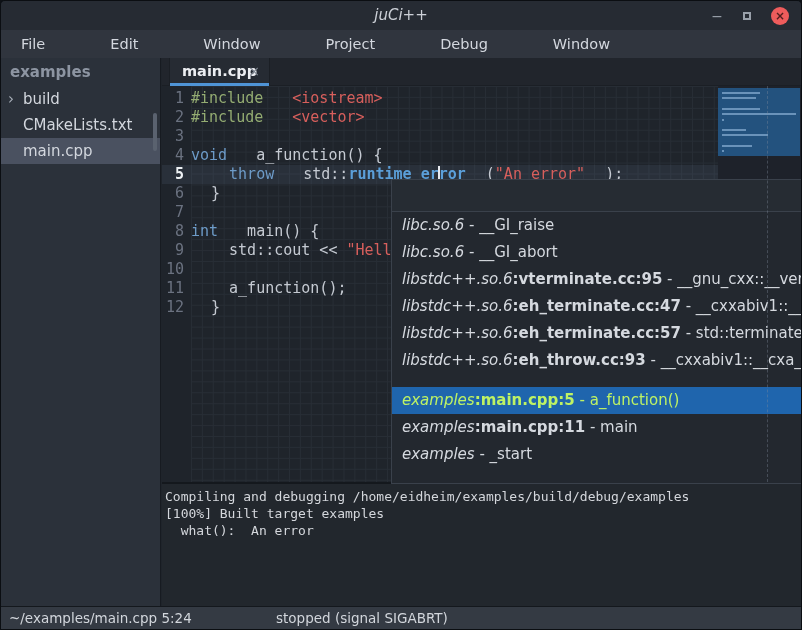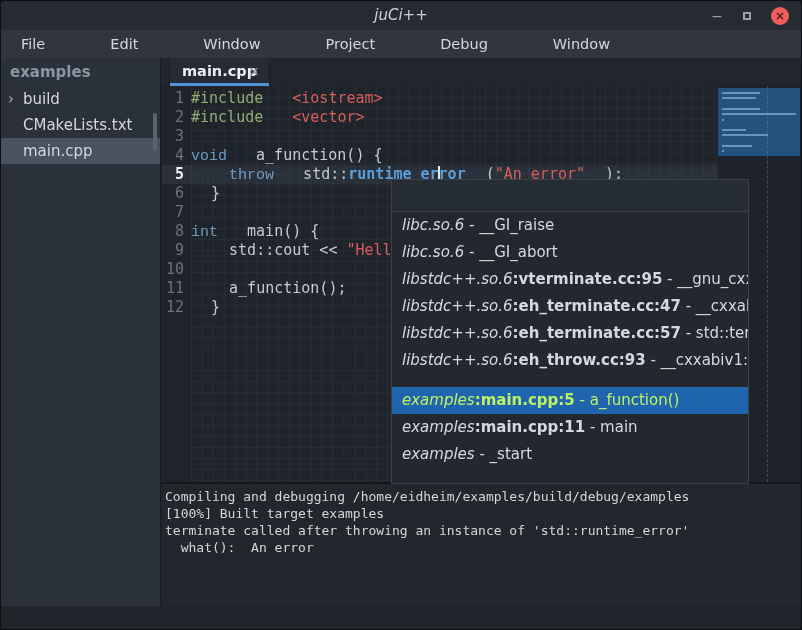--- a/index.html
+++ b/index.html
@@ -45,32 +45,32 @@
   .grid{position:absolute;left:29px;top:0;width:528px;height:100%;
         background-image:linear-gradient(to right,var(--grid,#272d35) 1px,transparent 1px),
                          linear-gradient(to bottom,var(--grid,#272d35) 1px,transparent 1px);
         background-size:10.9px 10.95px;}
   .rows{position:absolute;left:0;top:3px;right:0;}
   .row{position:absolute;left:0;height:19px;display:flex;font-family:"DejaVu Sans Mono",monospace;font-size:15px;line-height:19px;white-space:pre;}
   .row.current{background:var(--curline,rgba(103,126,158,.14));width:557px;}
   .num{width:22px;text-align:right;padding-right:7px;color:var(--numcol,#6b7280);flex:none;}
   .row.current .num{color:#eef1f4;font-weight:bold;}
   .t-pre{color:var(--pre,#94ac72);} .t-str{color:var(--str,#d75f5c);}
-  .t-kw{color:var(--kw,#6d9bc8);font-family:Liberation Mono, monospace;}  .t-type{color:var(--type,#5b9fd9);font-weight:bold;}
+  .t-kw{color:var(--kw,#6d9bc8);}  .t-type{color:var(--type,#5b9fd9);font-weight:bold;}
   .t-def{color:var(--def,#c5cad2);margin-left:20px;}
   .caret{display:inline-block;width:2px;height:16px;background:#e8ebf0;vertical-align:-3px;margin:0 -1px;}
 
   .minimap-strip{position:absolute;right:0;top:0;width:83px;height:100%;background:#1e222a;}
   .minimap{position:absolute;right:1px;top:2px;width:82px;height:68px;background:var(--minimap,#23527e);}
   .mini-line{position:absolute;left:4px;height:2px;background:rgba(165,200,235,.55);}
   .margin-line{position:absolute;left:766px;top:85px;height:396px;width:0;
                border-left:1px dashed rgba(130,140,155,.38);z-index:40;}
 
   
-  .popup{position:absolute;left:390px;top:178px;width:358px;height:305px;background:var(--popupbg,#23282f);
+  .popup{position:absolute;left:390px;top:178px;width:412px;height:305px;background:var(--popupbg,#23282f);
          border:1px solid var(--popupborder,#3a414b);box-sizing:border-box;z-index:35;}
   .popup-header{height:31px;background:var(--popupheader,#262c33);border-bottom:1px solid var(--popupborder,#3a414b);}
   .popup-row{height:27.1px;line-height:27px;padding-left:10px;font-size:15px;color:#d5d9df;
              white-space:nowrap;overflow:hidden;}
   .popup-row.selected{background:var(--selection,#1f65ad);color:#bef264;margin-top:12px;}
   .lib{font-style:italic;} .file{font-weight:bold;}
 
   
   .terminal{position:absolute;left:161px;top:481px;right:0;bottom:23px;background:var(--termbg,#22272d);
             border-top:2px solid #14181d;box-sizing:border-box;
@@ -165,16 +165,20 @@
         <div class="popup-row"><span class="lib">libstdc++.so.6</span><span class="file">:vterminate.cc:95</span><span class="desc"> - __gnu_cxx::__verbos</span></div>
         <div class="popup-row"><span class="lib">libstdc++.so.6</span><span class="file">:eh_terminate.cc:47</span><span class="desc"> - __cxxabiv1::__tern</span></div>
         <div class="popup-row"><span class="lib">libstdc++.so.6</span><span class="file">:eh_terminate.cc:57</span><span class="desc"> - std::terminate()</span></div>
         <div class="popup-row"><span class="lib">libstdc++.so.6</span><span class="file">:eh_throw.cc:93</span><span class="desc"> - __cxxabiv1::__cxa_thro</span></div>
         <div class="popup-row selected"><span class="lib">examples</span><span class="file">:main.cpp:5</span><span class="desc"> - a_function()</span></div>
         <div class="popup-row"><span class="lib">examples</span><span class="file">:main.cpp:11</span><span class="desc"> - main</span></div>
         <div class="popup-row"><span class="lib">examples</span><span class="desc"> - _start</span></div>
       </div>
   </div>
 
-  <div class="terminal" id="terminal"><div>Compiling and debugging /home/eidheim/examples/build/debug/examples</div><div>[100%] Built target examples</div><div>terminate called after throwing an instance of 'std::runtime_error'</div><div>  what():  An error</div></div>
+  <div class="terminal" id="terminal"><div>Compiling and debugging /home/eidheim/examples/build/debug/examples</div><div>[100%] Built target examples</div><div>  what():  An error</div></div>
 
+  <div class="statusbar">
+    <span class="status-left">~/examples/main.cpp 5:24</span>
+    <span class="status-mid">stopped (signal SIGABRT)</span>
+  </div>
 
 </div>
 
 </body></html>

